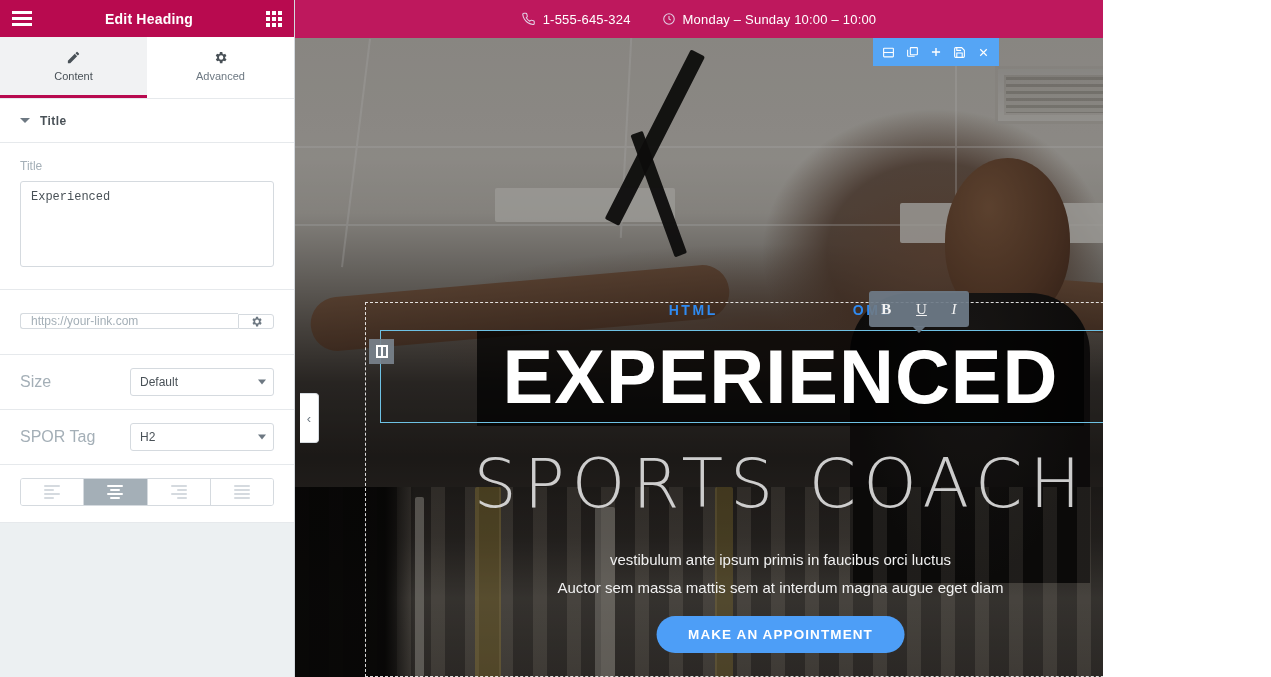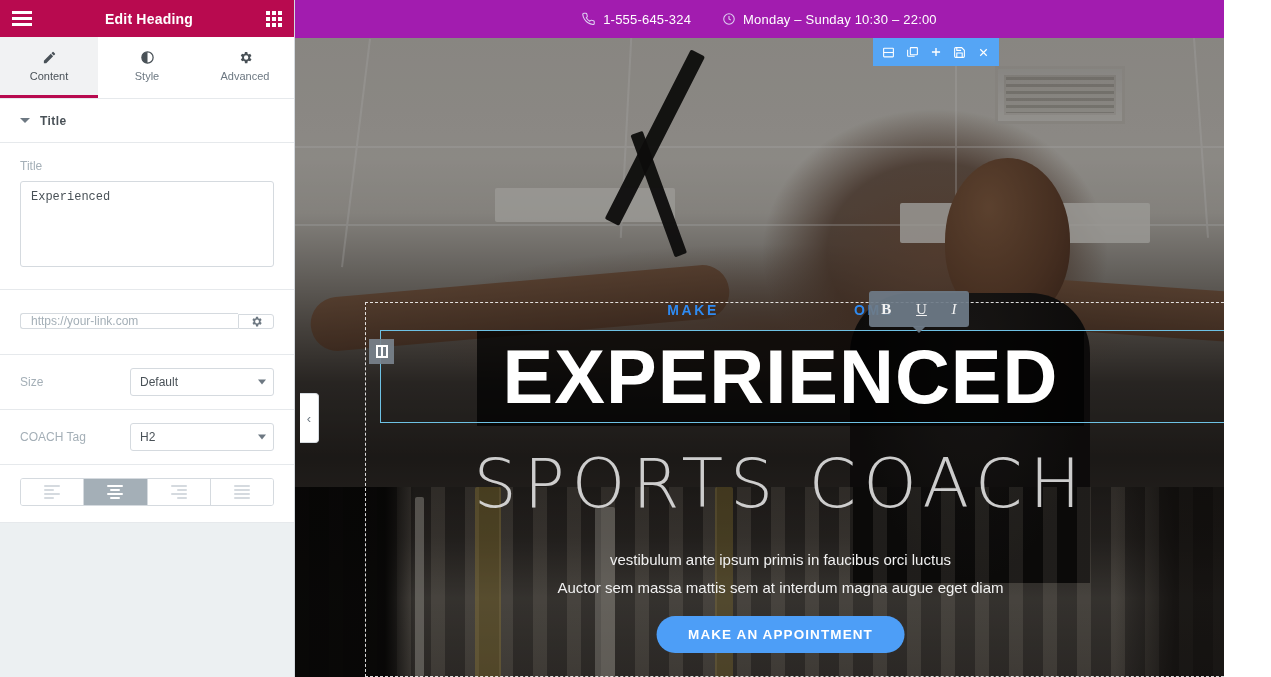--- a/index.html
+++ b/index.html
@@ -2,21 +2,21 @@
 <html><head>
 <meta charset="utf-8">
 <style>
   * { box-sizing: border-box; margin: 0; padding: 0; }
   html, body {
     width: 1271px; height: 677px;
     overflow: hidden;
     font-family: "Liberation Sans", sans-serif;
     background: #ffffff;
   }
-  #app { position: relative; width: 1224px; height: 677px; display: flex; }
+  #app { position: relative; width: 1103px; height: 677px; display: flex; }
 
   
   #panel {
     width: 300px; height: 677px;
     background: #fff;
     position: relative;
     display: flex; flex-direction: column;
     border-right: 1px solid #d5dadf;
     z-index: 20;
   }
@@ -80,21 +80,21 @@
     font-size: 12px; color: #495157; outline: none; background: #fff;
   }
   .link-row input::placeholder { color: #a4afb7; }
   .link-gear {
     width: 36px; border: 1px solid #d5dadf; border-radius: 0 3px 3px 0;
     background: #fff; display: flex; align-items: center; justify-content: center;
     cursor: pointer; color: #6d7882; font-size: 14px;
   }
 
   .row-ctl { display: flex; align-items: center; padding: 13px 20px; border-bottom: 1px solid #e6e9ec; }
-  .row-ctl .rc-label { flex: 0 0 110px; font-size: 12px; color: #a4afb7; display:flex; align-items:center; gap:8px; }
+  .row-ctl .rc-label { flex: 0 0 110px; font-size: 16px; color: #a4afb7; display:flex; align-items:center; gap:8px; }
   .select-wrap { position: relative; flex: 1; max-width: 144px; }
   select.fake-select, .fake-select {
     width: 144px; height: 28px; border: 1px solid #d5dadf; border-radius: 3px;
     background: #fff; font-size: 12px; color: #495157;
     padding: 0 22px 0 9px; outline: none; cursor: pointer;
     display: flex; align-items: center;
   }
   .sel-arrow { position: absolute; right: 8px; top: 50%; transform: translateY(-50%); width:0;height:0;
     border-left: 4px solid transparent; border-right: 4px solid transparent; border-top: 5px solid #6d7882; pointer-events:none; }
 
@@ -125,21 +125,21 @@
     border-radius: 0 4px 4px 0;
     display: flex; align-items: center; justify-content: center;
     cursor: pointer; z-index: 30;
     font-size: 13px; color: #6d7882;
   }
 
   
   #preview { position: relative; width: 971px; height: 677px; overflow: hidden; background: #2b2b2b; }
 
   .topbar {
-    height: 38px; background: #a21caf;
+    height: 38px; background: #be185d;
     display: flex; align-items: center; justify-content: center;
     gap: 31px; color: #fff; position: relative; z-index: 6;
   }
   .tb-item { display: flex; align-items: center; gap: 7px; font-size: 13px; letter-spacing: .2px; }
   .tb-item svg { display:block; opacity: .85; }
 
   
   .hero { position: absolute; left: 0; top: 38px; width: 971px; height: 639px; overflow: hidden; }
   .hero-bg {
     position: absolute; inset: 0;
@@ -297,29 +297,20 @@
       <div class="ptab active">
         <span class="tico">
           <svg width="15" height="15" viewBox="0 0 24 24" fill="#495157">
               <path d="M3 17.25V21h3.75L17.8 9.94l-3.75-3.75L3 17.25zM20.7 7.04a1 1 0 0 0 0-1.41l-2.34-2.34a1 1 0 0 0-1.41 0l-1.83 1.83 3.75 3.75 1.83-1.83z"></path>
             </svg>
         </span>
         <span>Content</span>
       </div>
       <div class="ptab">
         <span class="tico">
-          <svg width="15" height="15" viewBox="0 0 24 24">
-              <circle cx="12" cy="12" r="9" fill="none" stroke="#495157" stroke-width="2"></circle>
-              <path d="M12 3a9 9 0 0 0 0 18z" fill="#495157"></path>
-            </svg>
-        </span>
-        <span>Style</span>
-      </div>
-      <div class="ptab">
-        <span class="tico">
           <svg width="15" height="15" viewBox="0 0 24 24" fill="#495157">
               <path d="M19.4 13a7.8 7.8 0 0 0 0-2l2.1-1.6-2-3.4-2.5 1a7.6 7.6 0 0 0-1.7-1L14.9 3H11l-.4 2.9c-.6.25-1.2.6-1.7 1l-2.5-1-2 3.4L6.6 11a7.8 7.8 0 0 0 0 2l-2.1 1.6 2 3.4 2.5-1c.5.4 1.1.75 1.7 1l.4 3h3.9l.4-2.9c.6-.25 1.2-.6 1.7-1l2.5 1 2-3.4L19.4 13zM13 15.5a3.5 3.5 0 1 1 0-7 3.5 3.5 0 0 1 0 7z"></path>
             </svg>
         </span>
         <span>Advanced</span>
       </div>
     </div>
 
     <div class="section-head">
       <span class="caret"></span>
@@ -344,21 +335,21 @@
 
     <div class="row-ctl">
       <span class="rc-label">Size</span>
       <div class="select-wrap">
         <div class="fake-select">Default</div>
         <span class="sel-arrow"></span>
       </div>
     </div>
 
     <div class="row-ctl">
-      <span class="rc-label">COACH Tag</span>
+      <span class="rc-label">SPOR Tag</span>
       <div class="select-wrap">
         <div class="fake-select">H2</div>
         <span class="sel-arrow"></span>
       </div>
     </div>
 
     <div class="align-group">
       <div class="align-btns">
         <div class="abtn" data-al="left">
             <span class="lines">
@@ -413,21 +404,21 @@
         </span>
         <span>1-555-645-324</span>
       </div>
       <div class="tb-item">
         <span>
           <svg width="14" height="14" viewBox="0 0 24 24" fill="none" stroke="#eaf3ff" stroke-width="1.8">
               <circle cx="12" cy="12" r="9"></circle>
               <path d="M12 7v5l3.2 2"></path>
             </svg>
         </span>
-        <span>Monday – Sunday 10:30 – 22:00</span>
+        <span>Monday – Sunday 10:00 – 10:00</span>
       </div>
     </div>
 
     <div class="hero">
       <div class="hero-bg">
         <div class="ceil-lines">
           <i style="left:60px;top:0;width:2px;height:230px;transform:rotate(7deg);"></i>
           <i style="left:330px;top:0;width:2px;height:200px;transform:rotate(3deg);"></i>
           <i style="left:660px;top:0;width:2px;height:190px;"></i>
           <i style="left:905px;top:0;width:2px;height:200px;transform:rotate(-4deg);"></i>
@@ -448,21 +439,21 @@
           <i style="left:120px;top:10px;width:9px;height:180px;background:#d3cfc6;opacity:.5;"></i>
           <i style="left:180px;top:0px;width:26px;height:190px;background:#e8c24a;opacity:.35;"></i>
           <i style="left:300px;top:20px;width:20px;height:170px;background:#ddd8cd;opacity:.4;"></i>
           <i style="left:420px;top:0;width:18px;height:190px;background:#e8c24a;opacity:.3;"></i>
         </div>
       </div>
       <div class="hero-overlay"></div>
 
       <div class="hero-content">
         <div class="nav-row">
-          <span>MAKE</span>
+          <span>HTML</span>
           <span style="display:inline-block;width:122px;"></span>
           <span>OME</span>
         </div>
 
         <div class="hero-h1">
           <span class="sel-block">EXPERIENCED</span>
         </div>
 
         <div class="hero-h2">SPORTS COACH</div>
 

